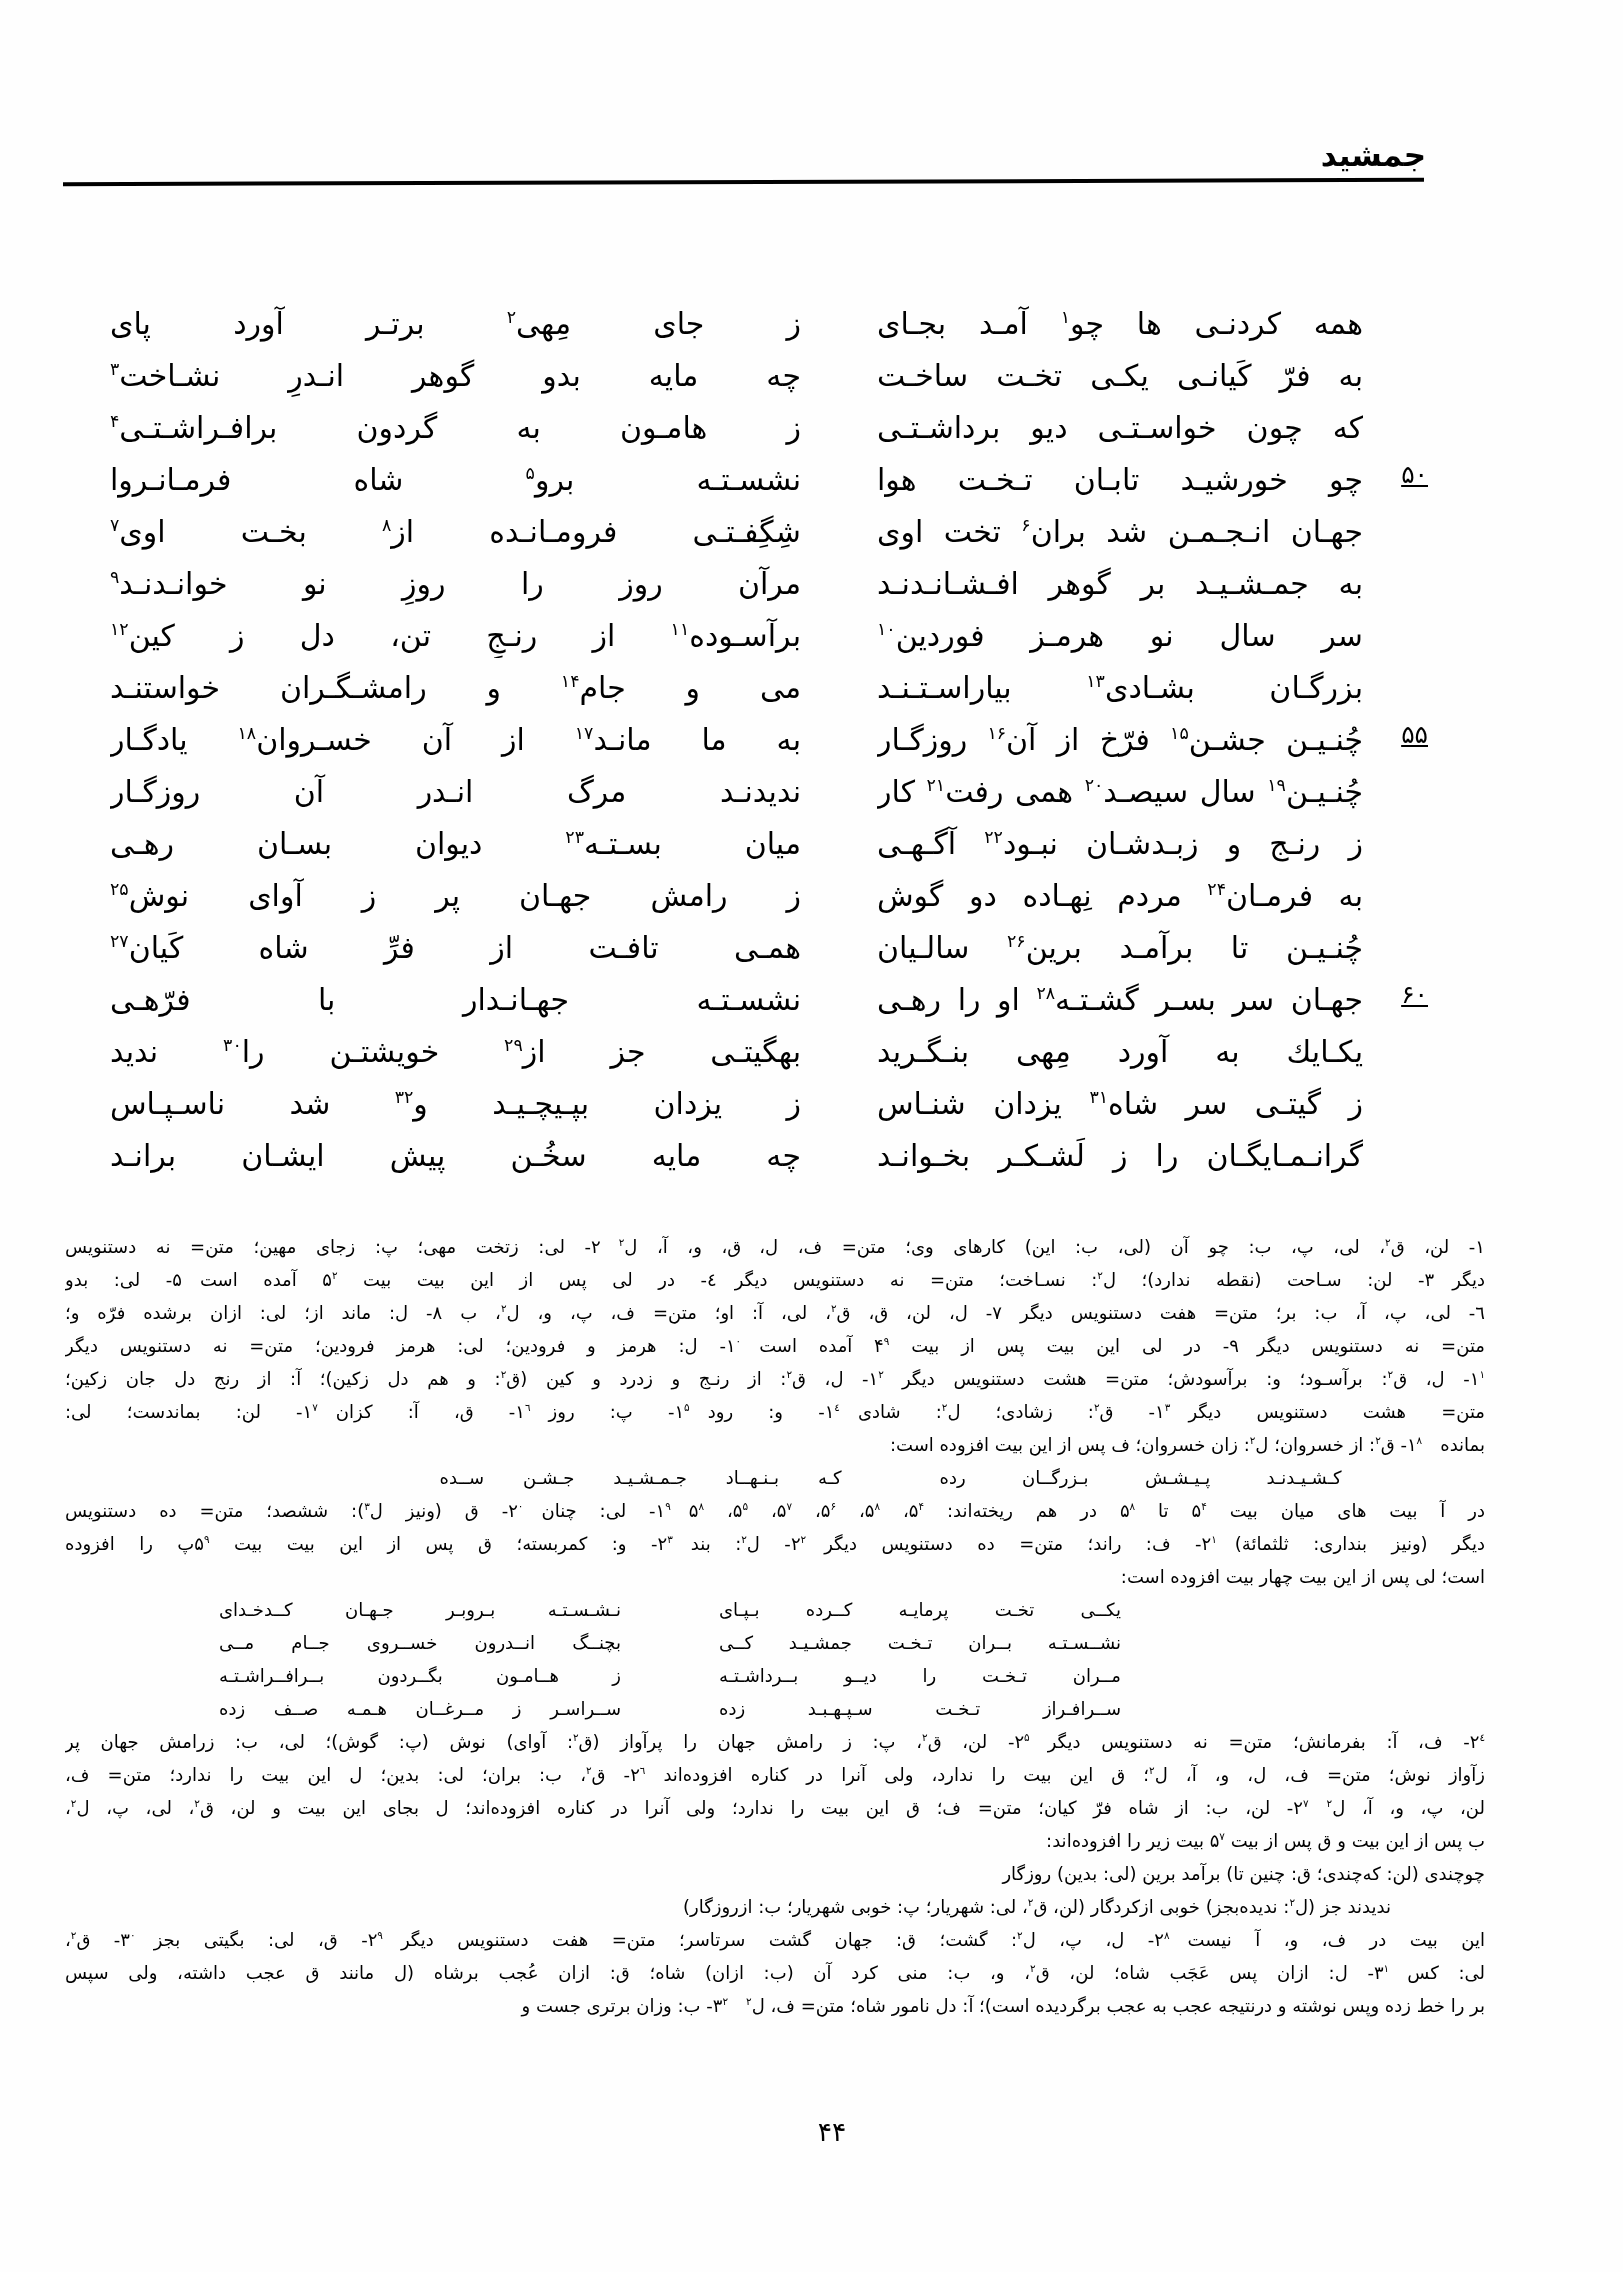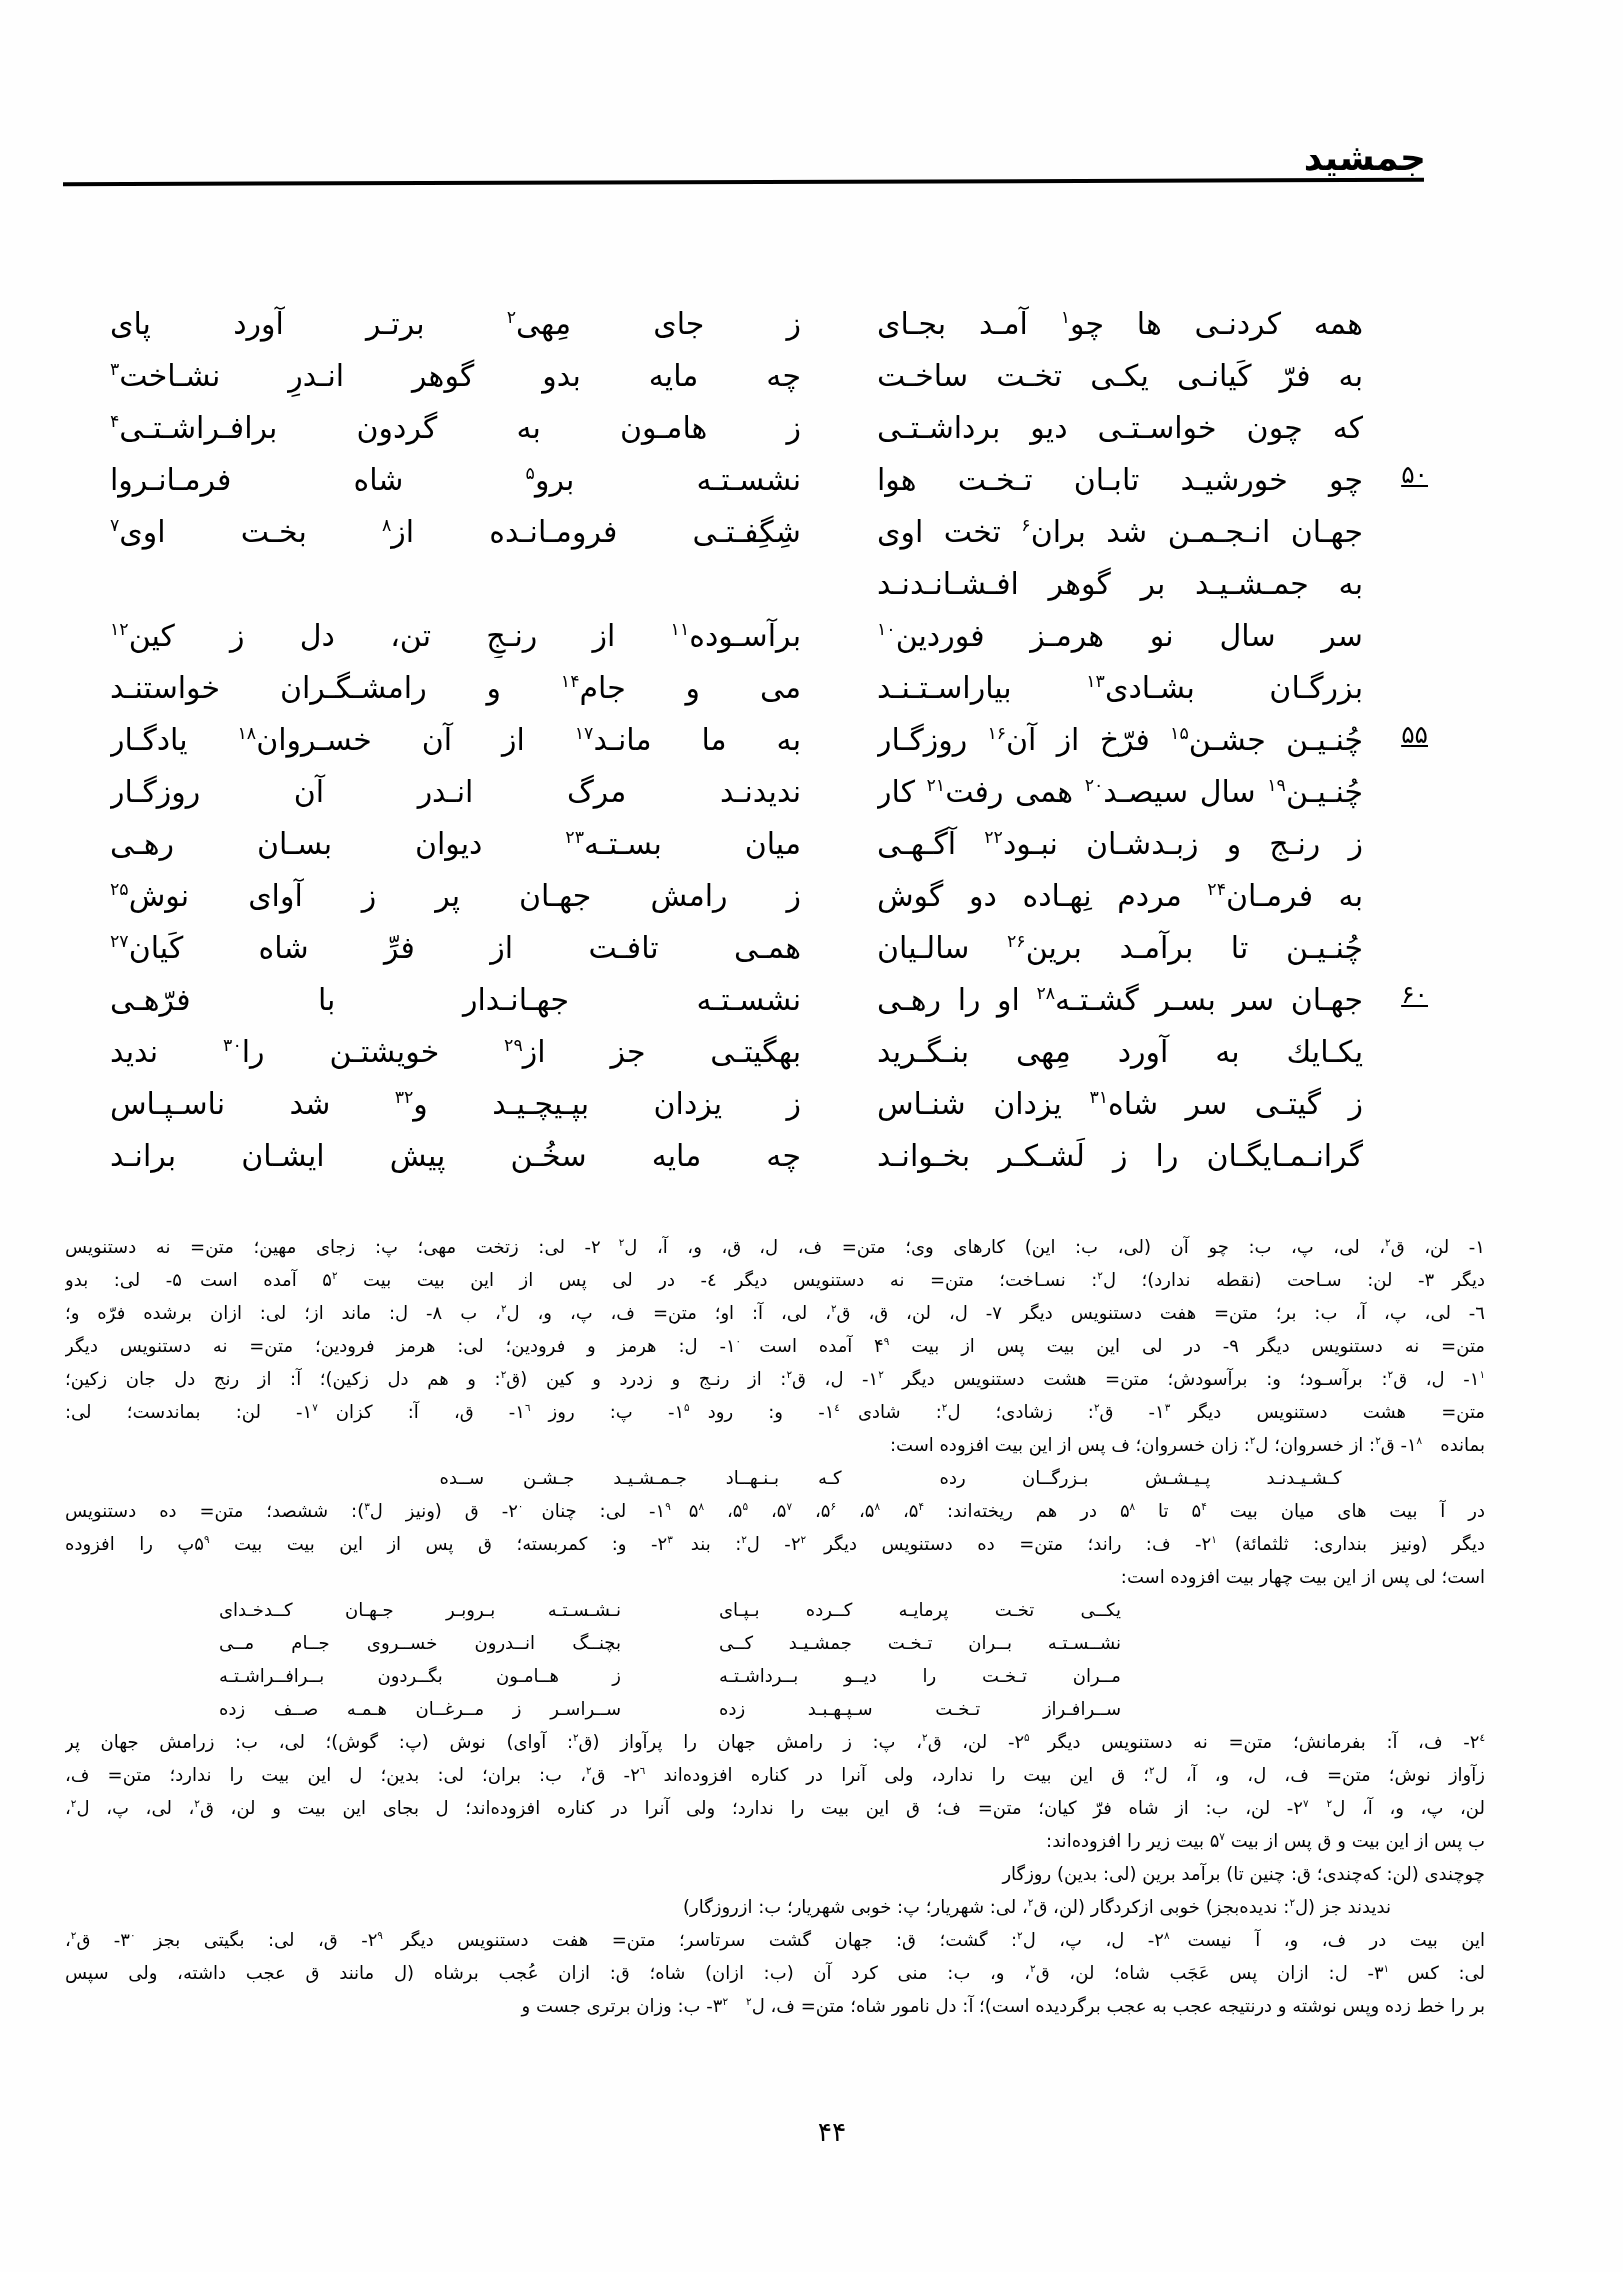--- a/index.html
+++ b/index.html
@@ -2,21 +2,21 @@
 <html lang="fa" dir="rtl" style="font-size:11.2px"><head>
 <meta charset="utf-8">
 <style>
   html,body{margin:0;padding:0;background:#ffffff;}
   .page{
     position:relative; width:1624px; height:2273px; background:#fefefe;
     font-family:"DejaVu Sans", sans-serif; color:#000; direction:rtl; overflow:hidden;
   }
   .header-title{
     position:absolute; top:137px; right:197px;
-    font-size:36px; font-weight:bold; letter-spacing:0.7px;
+    font-size:31px; font-weight:bold; letter-spacing:0.7px;
   }
   .header-rule{
     position:absolute; top:180px; left:64px; width:1361px; height:4.2px;
     background:#000; transform:rotate(-0.18deg);
   }
   .poem{ position:absolute; top:297px; left:0; width:1624px; }
   .verse-row{ position:relative; height:52px; }
   .vnum{
     position:absolute; left:1380px; top:7px; width:49px;
     font-size:25px; text-align:right;text-decoration:underline;
@@ -87,20 +87,21 @@
 
   <div class="verse-row">
     <div class="vnum"></div>
     <div class="hemi first">جهـان انـجـمـن شد بران<sup>۶</sup> تخت اوی</div>
     <div class="hemi second">شِگِفـتـی فرومـانـده از<sup>۸</sup> بخـت اوی<sup>۷</sup></div>
   </div>
 
   <div class="verse-row">
     <div class="vnum"></div>
     <div class="hemi first">به جمـشـیـد بر گوهر افـشـانـدنـد</div>
+    <div class="hemi second">مرآن روز را روزِ نو خوانـدنـد<sup>۹</sup></div>
   </div>
 
   <div class="verse-row">
     <div class="vnum"></div>
     <div class="hemi first">سر سال نو هرمـز فوردین<sup>۱۰</sup></div>
     <div class="hemi second">برآسـوده<sup>۱۱</sup> از رنـجِ تن، دل ز کین<sup>۱۲</sup></div>
   </div>
 
   <div class="verse-row">
     <div class="vnum"></div>

